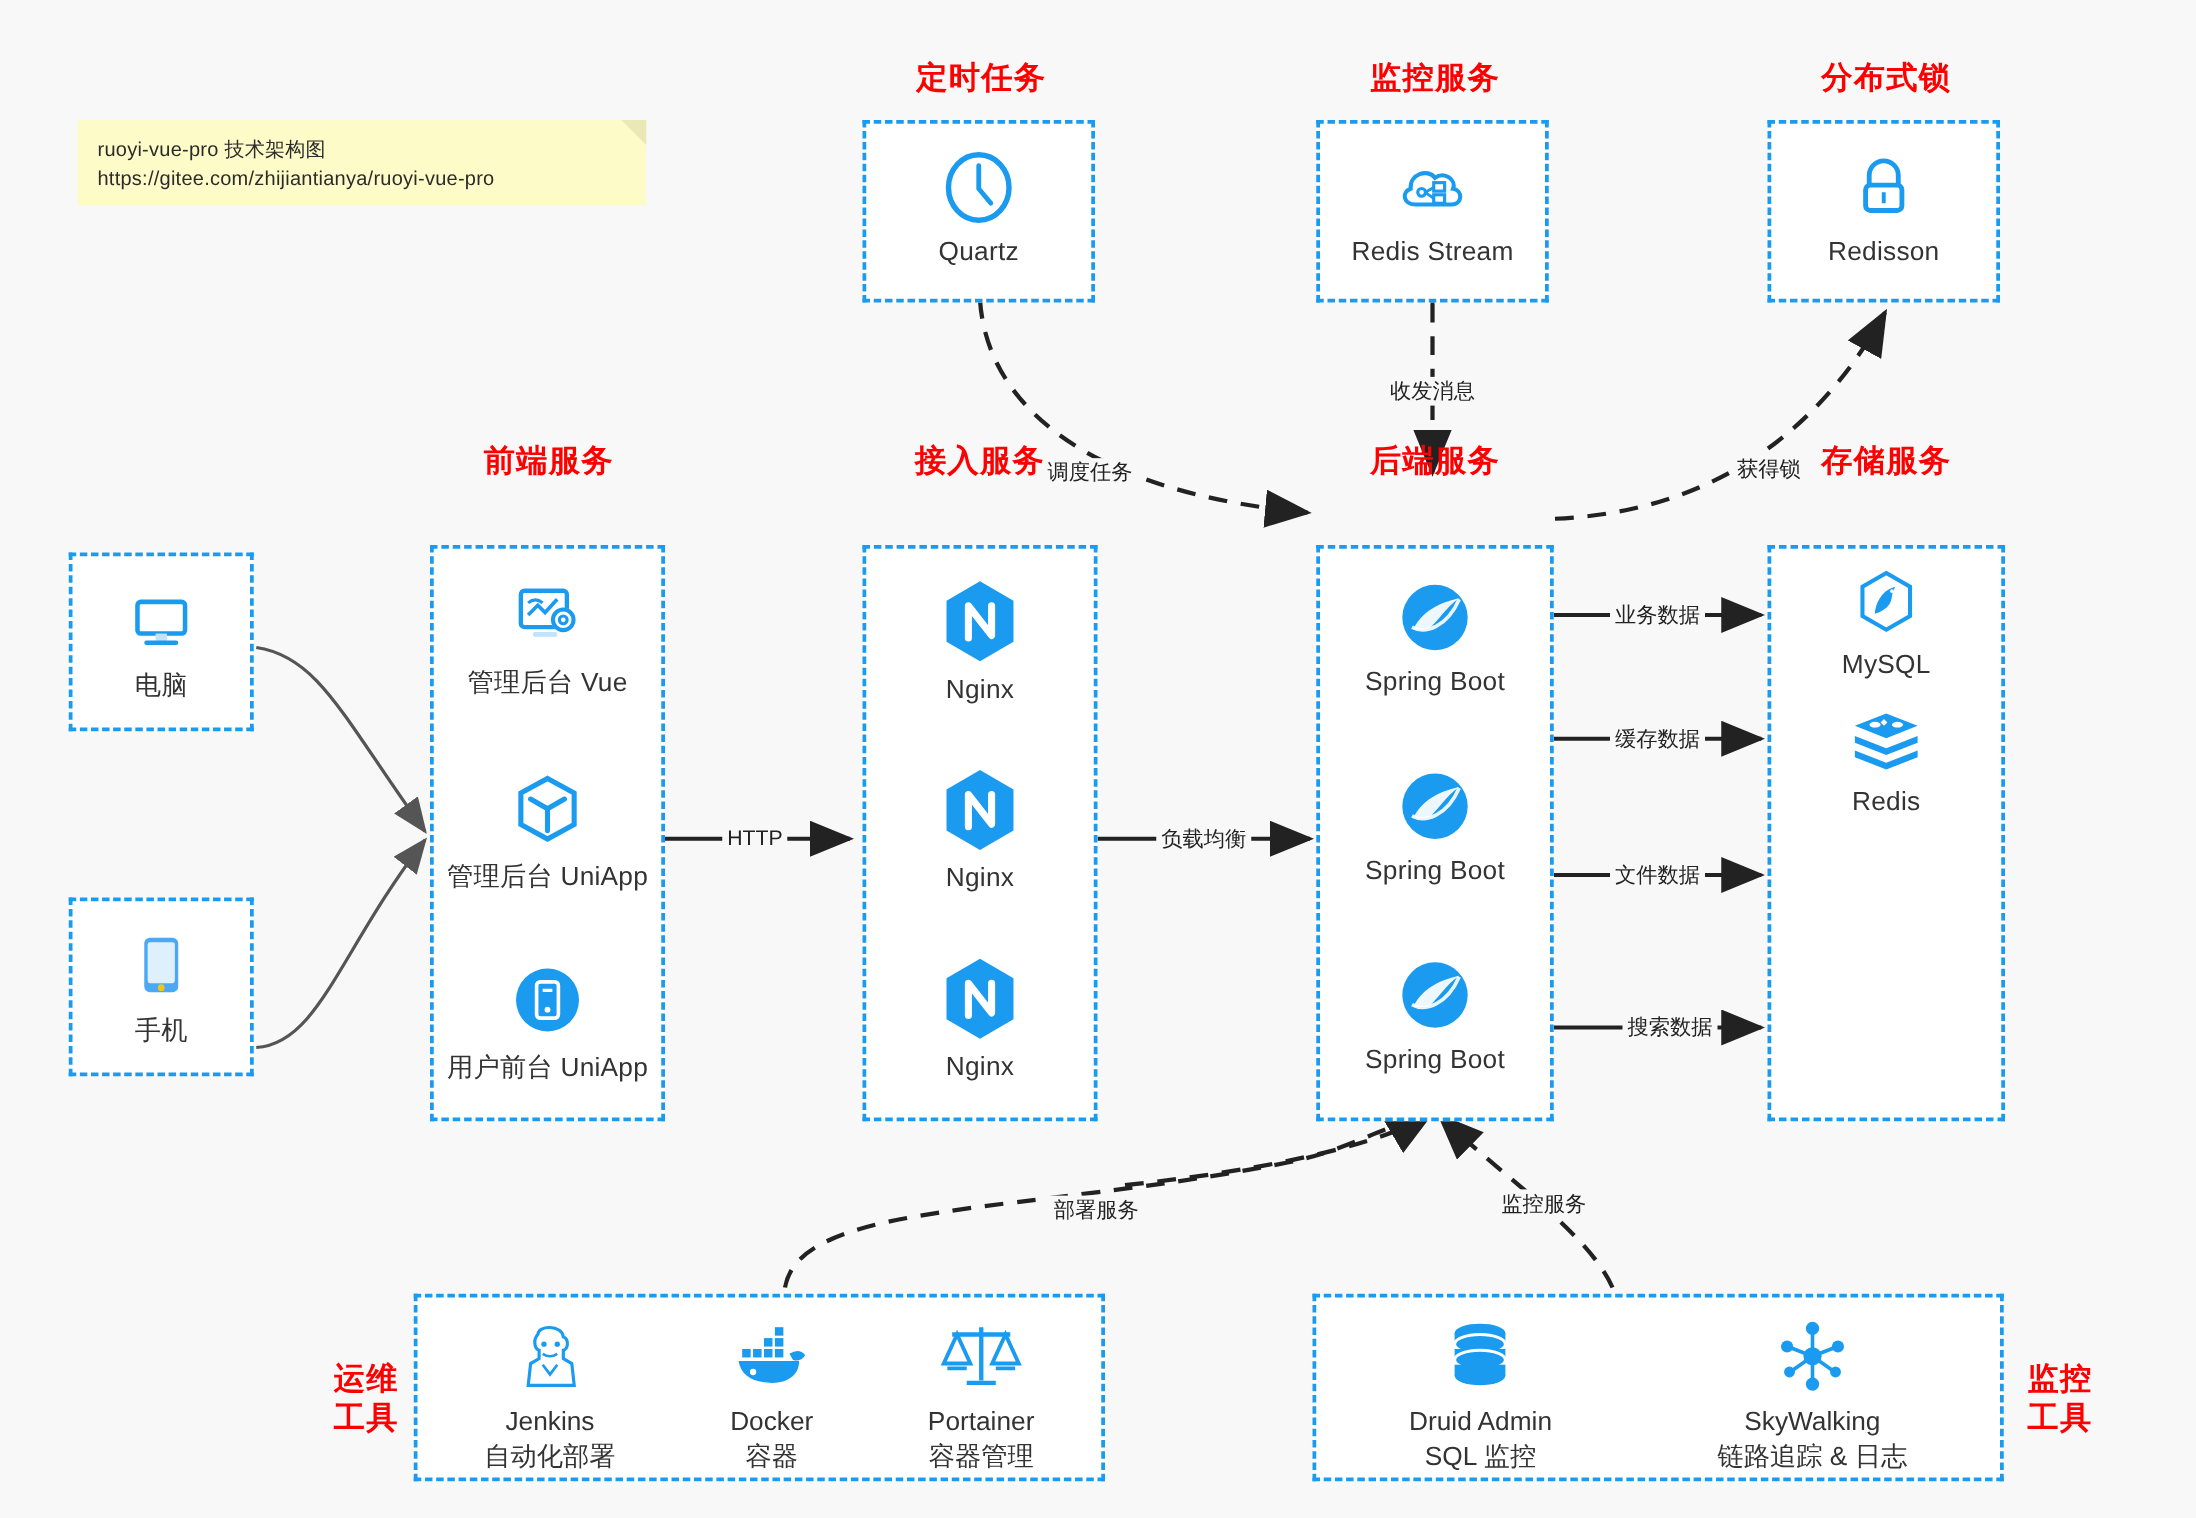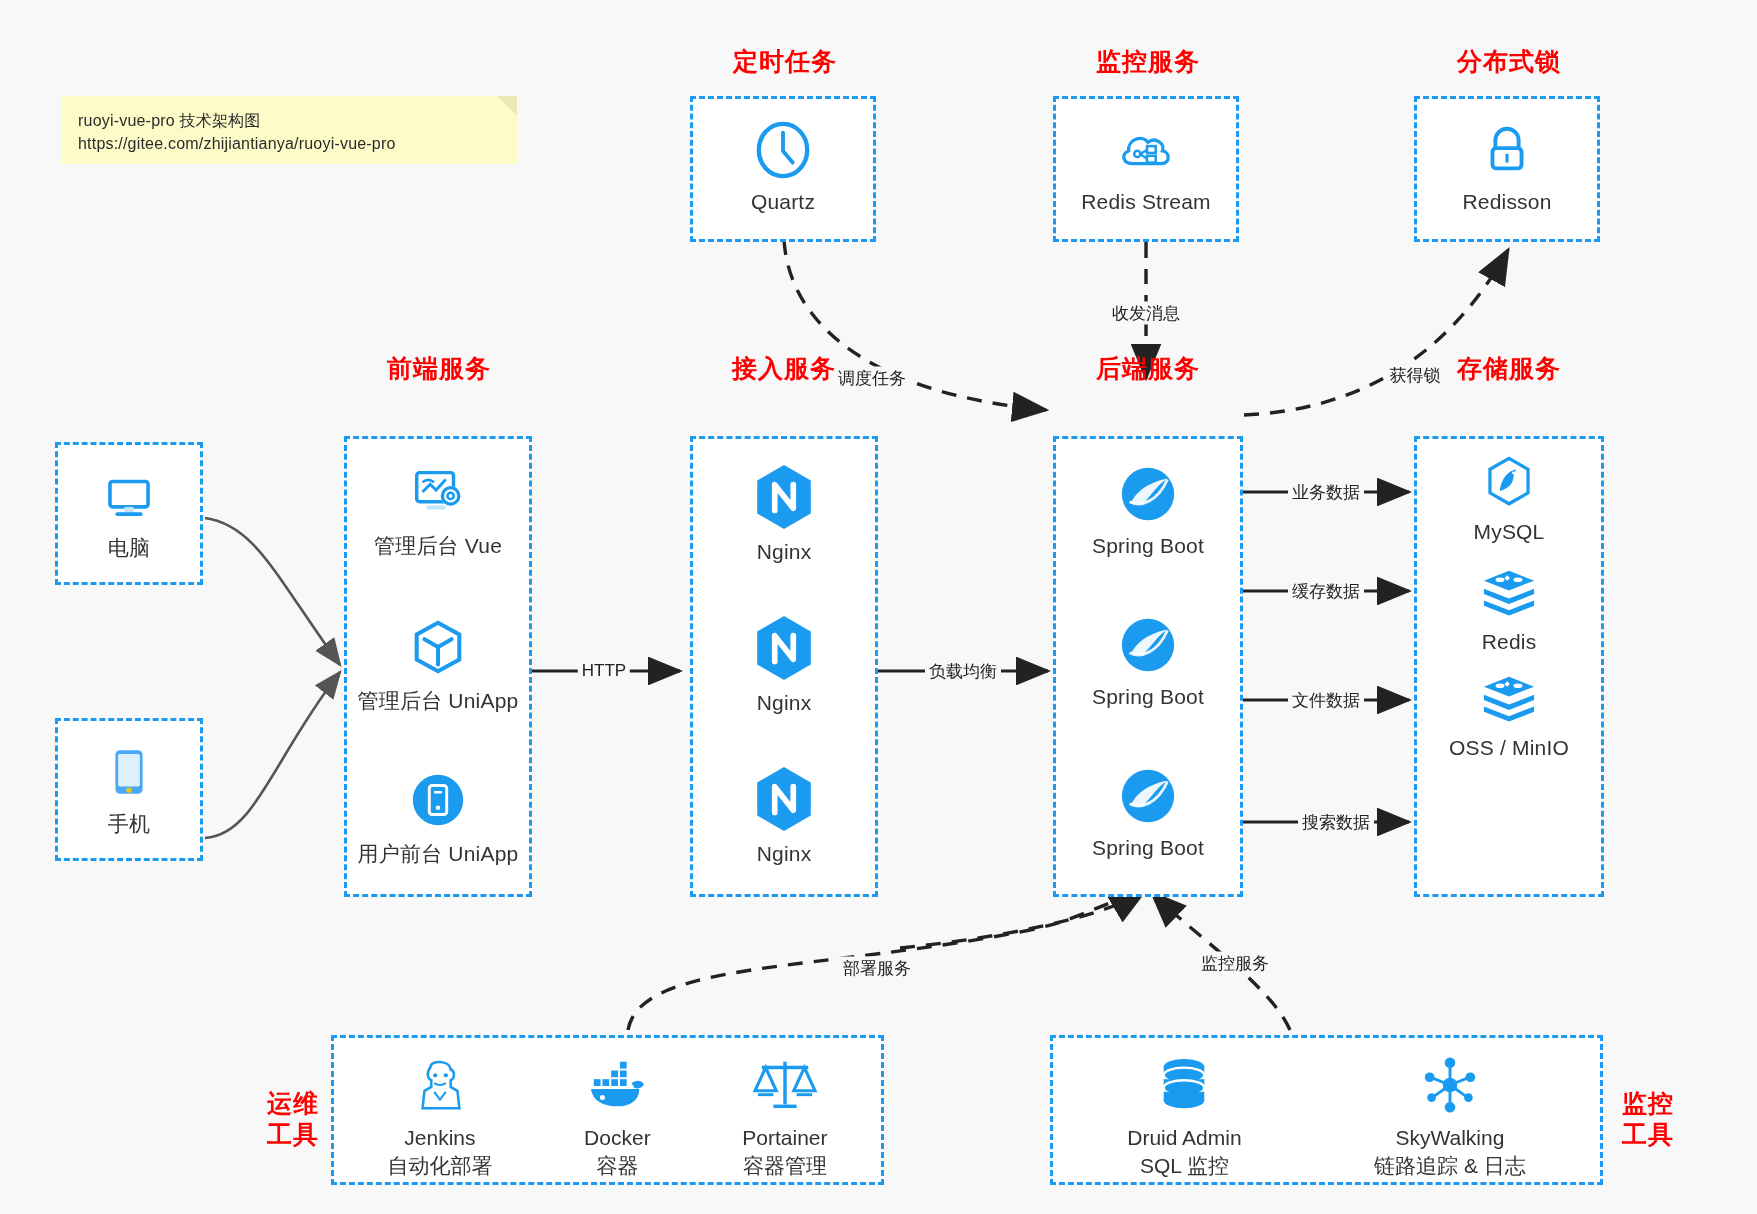--- a/index.html
+++ b/index.html
@@ -268,31 +268,20 @@
       <svg class="icon" width="58" height="52" viewBox="0 0 64 58">
         <path d="M32 2 L60 13 L32 24 L4 13 Z" fill="#1a9bf0"></path>
         <path d="M4 22 L32 33 L60 22 L60 28 L32 39 L4 28 Z" fill="#1a9bf0"></path>
         <path d="M4 35 L32 46 L60 35 L60 41 L32 52 L4 41 Z" fill="#1a9bf0"></path>
         <ellipse cx="22" cy="12" rx="5" ry="2.6" fill="#fff"></ellipse>
         <ellipse cx="42" cy="12" rx="5" ry="2.6" fill="#fff"></ellipse>
         <path d="M30 7 l3 3 -3 3 -3 -3 Z" fill="#fff"></path>
       </svg>
       <div class="lbl">Redis</div>
     </div>
-    <div class="node" style="top:236px;">
-      <svg class="icon" width="58" height="52" viewBox="0 0 64 58">
-        <path d="M32 2 L60 13 L32 24 L4 13 Z" fill="#1a9bf0"></path>
-        <path d="M4 22 L32 33 L60 22 L60 28 L32 39 L4 28 Z" fill="#1a9bf0"></path>
-        <path d="M4 35 L32 46 L60 35 L60 41 L32 52 L4 41 Z" fill="#1a9bf0"></path>
-        <ellipse cx="22" cy="12" rx="5" ry="2.6" fill="#fff"></ellipse>
-        <ellipse cx="42" cy="12" rx="5" ry="2.6" fill="#fff"></ellipse>
-        <path d="M30 7 l3 3 -3 3 -3 -3 Z" fill="#fff"></path>
-      </svg>
-      <div class="lbl">OSS / MinIO</div>
-    </div>
   </div>
 
   <div class="gtitle side" style="left:258px; top:1088px; width:70px; text-align:center;">
     <div>运维</div>
     <div>工具</div>
   </div>
   <div class="dbox row" style="left:331px; top:1035px; width:553px; height:150px; padding:14px 8px 0 8px;">
     <div class="cell">
       <svg class="icon" width="62" height="62" viewBox="0 0 64 64">
         <path d="M22 14 C22 6 42 6 43 16 C48 18 47 26 43 27 L43 34 L50 38 L52 56 L14 56 L16 38 L23 34 L23 27 C19 26 18 18 22 14 Z" fill="none" stroke="#1a9bf0" stroke-width="2.6"></path>

